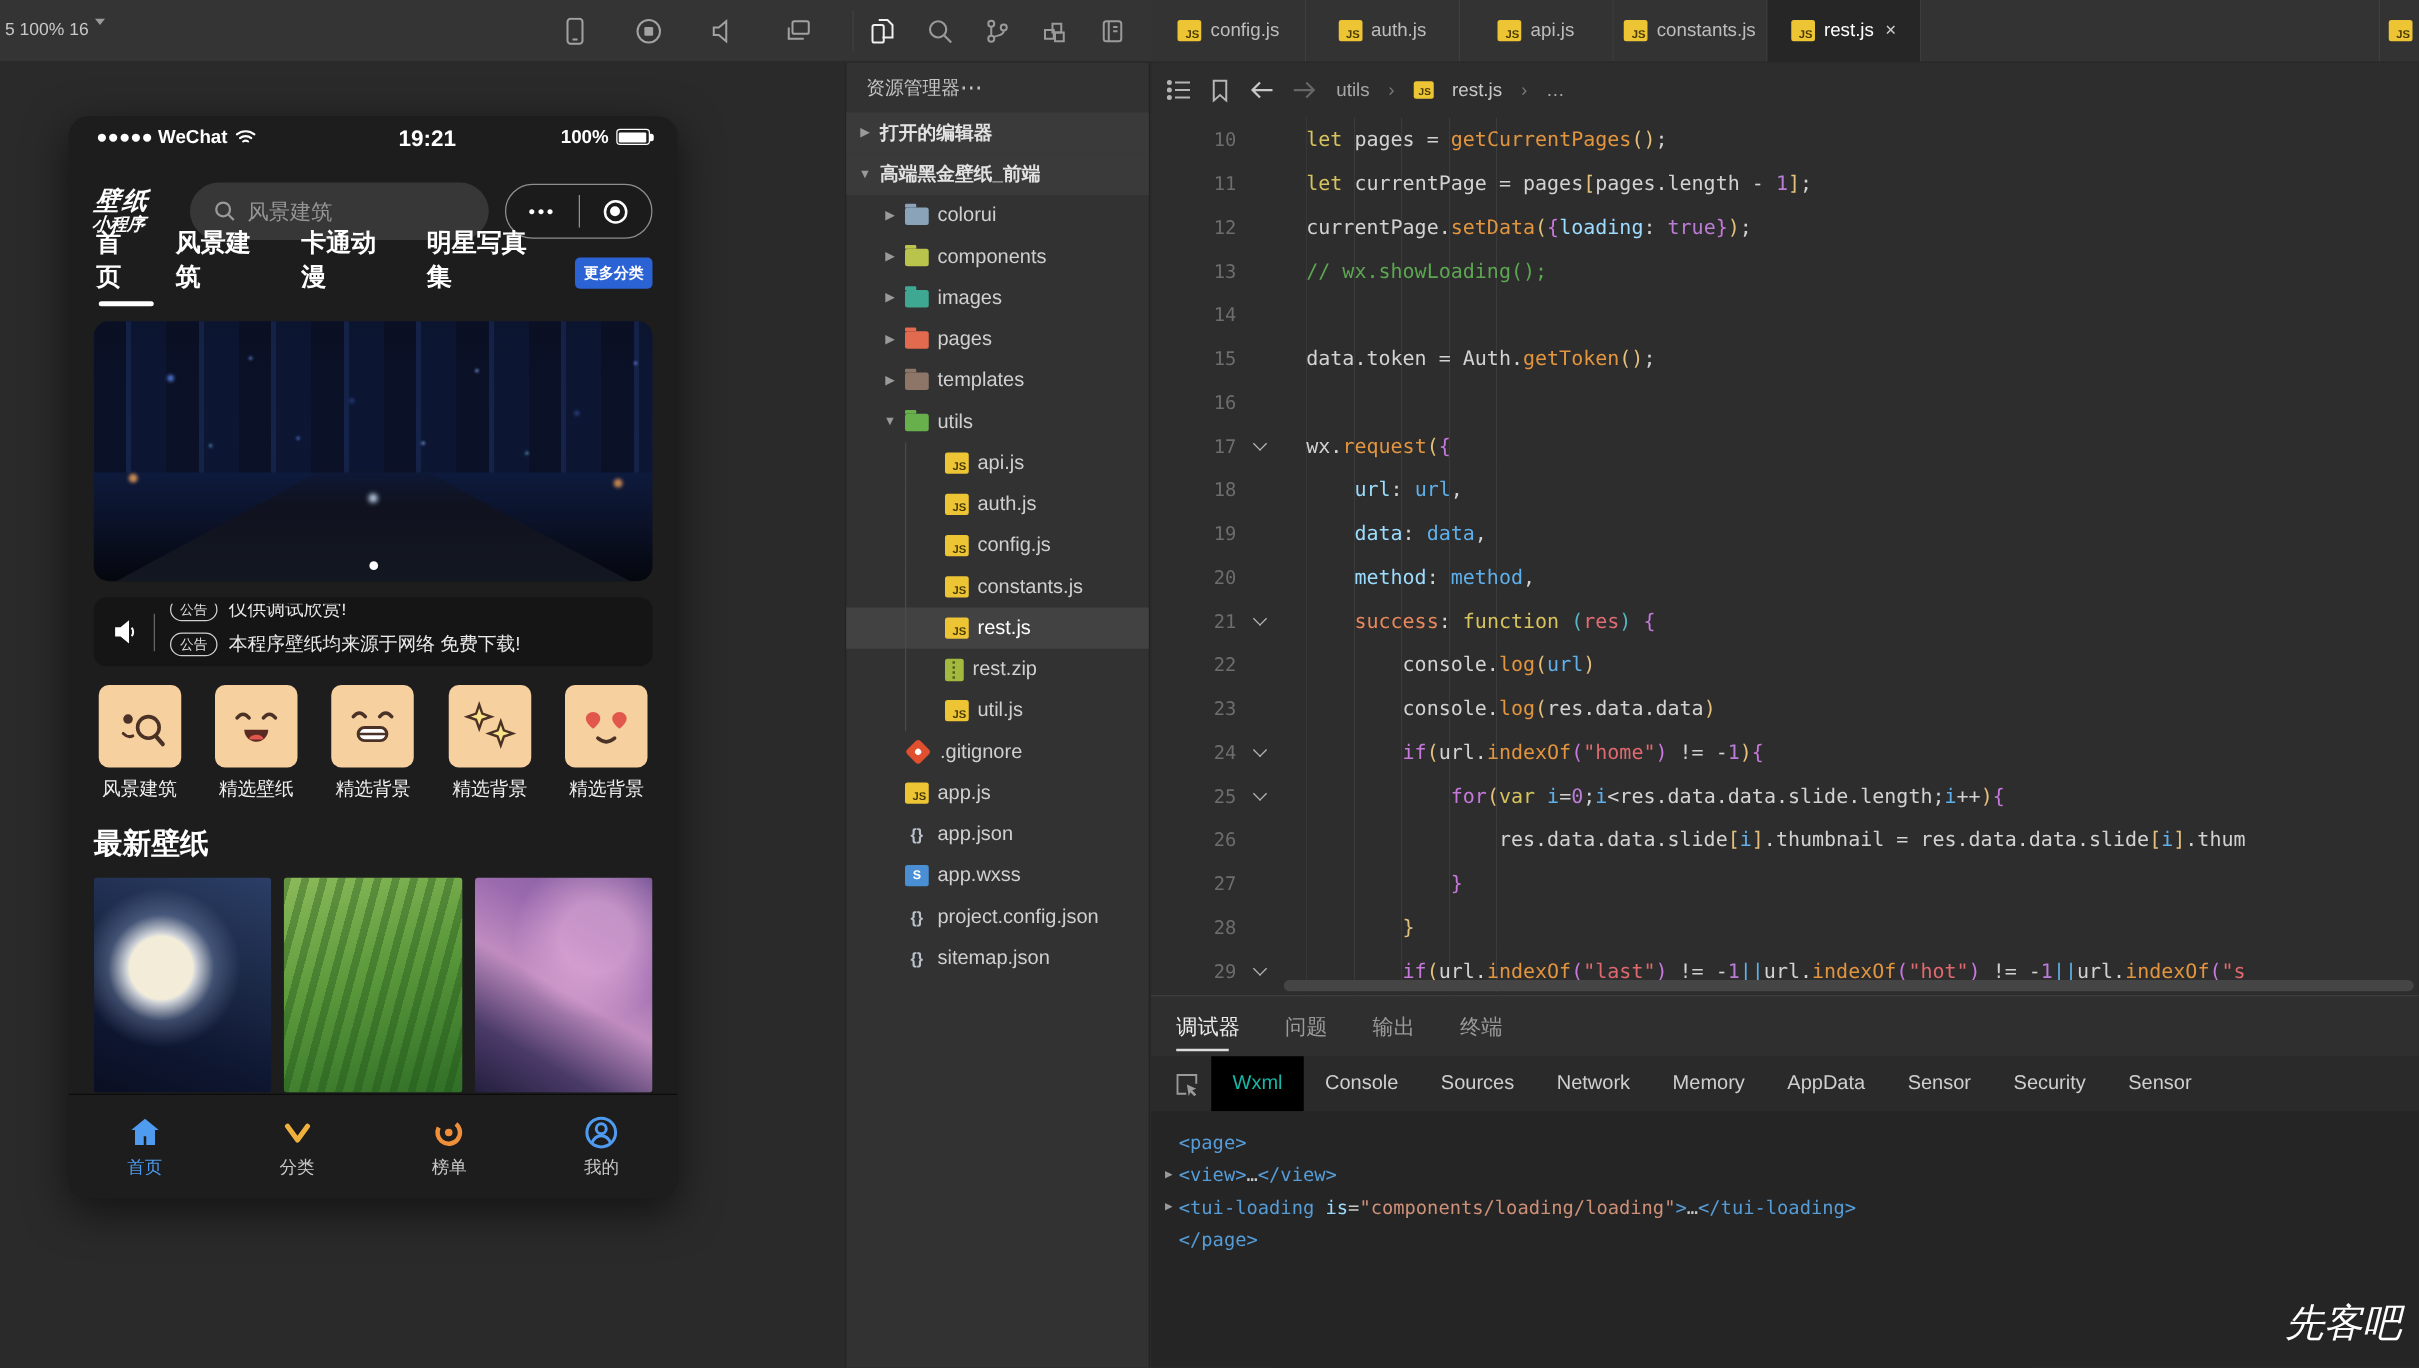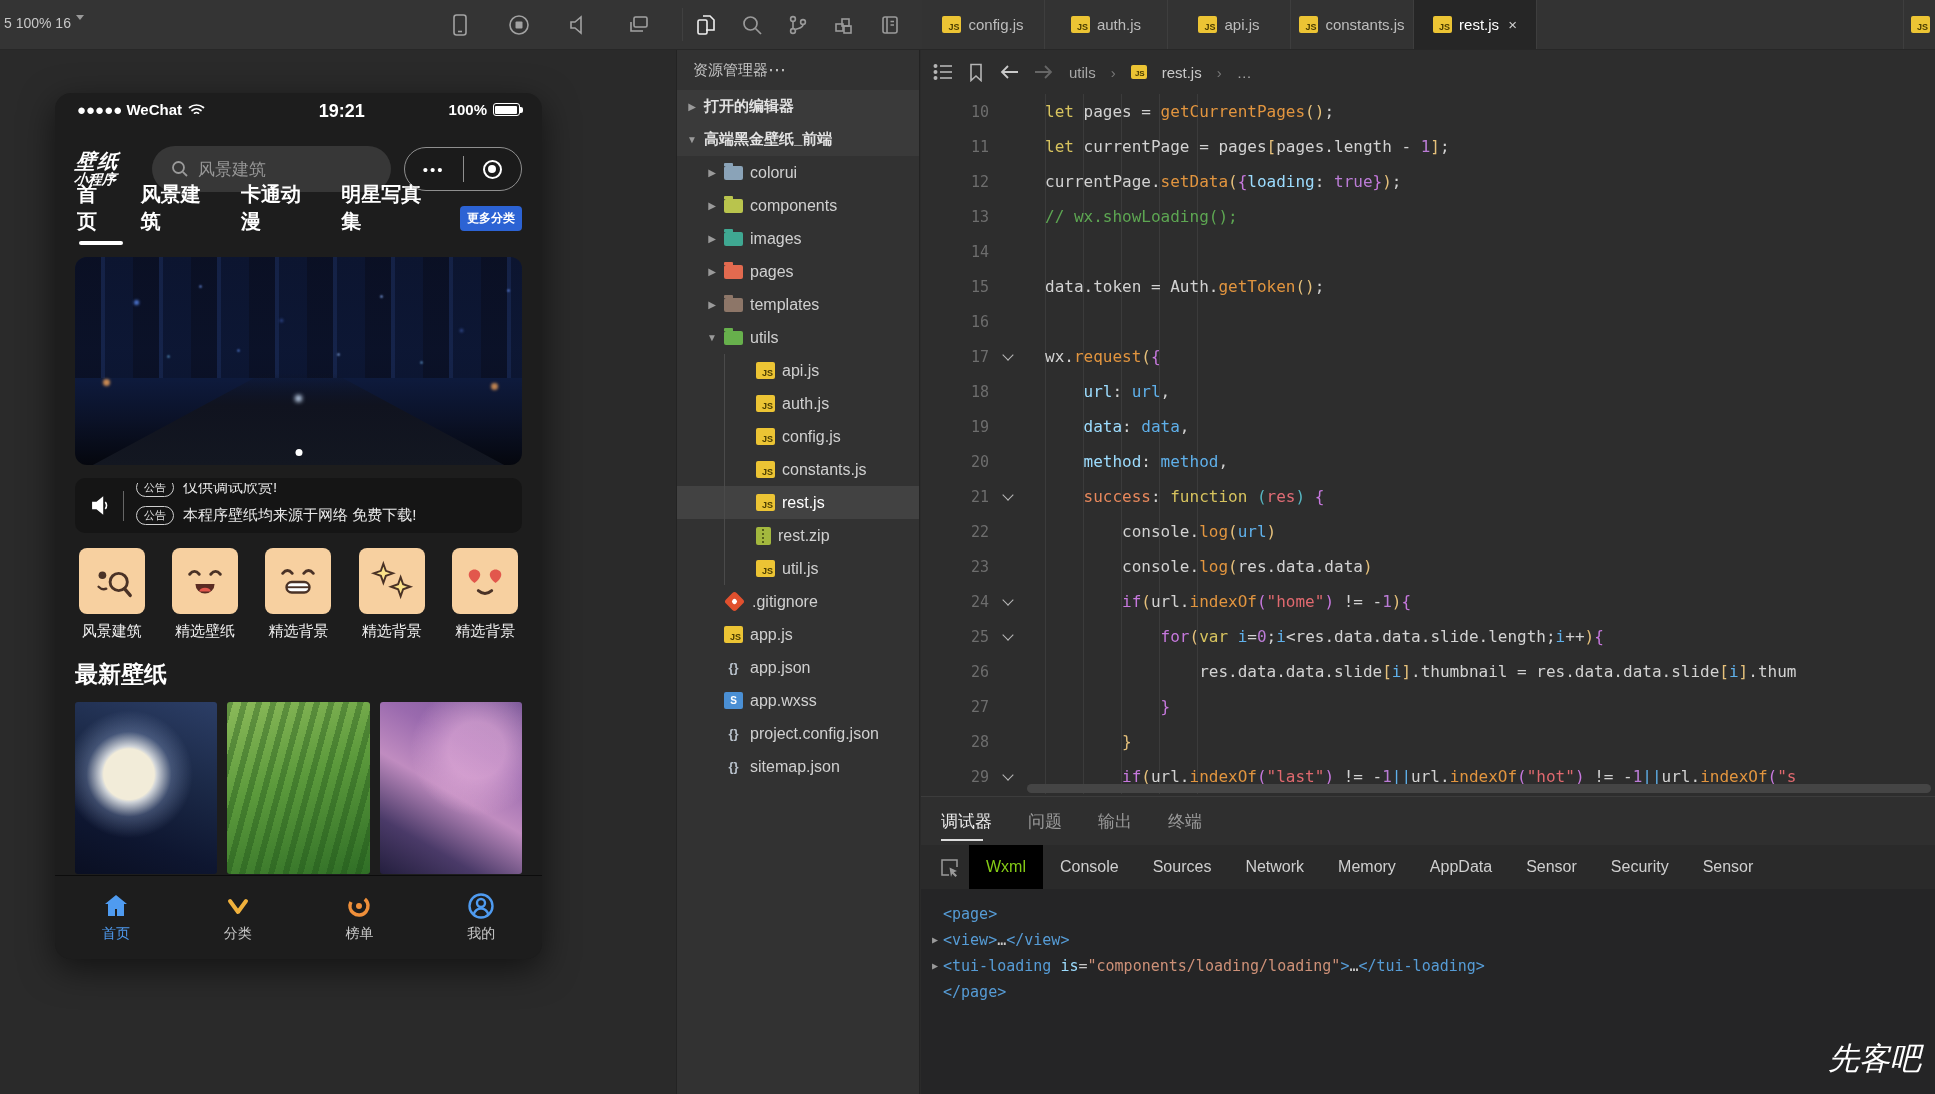--- a/index.html
+++ b/index.html
@@ -138,21 +138,21 @@
   .hscroll{position:absolute;left:106px;right:4px;bottom:3px;height:9px;background:#454545;border-radius:5px;cursor:pointer}
   
   .debugger{position:absolute;left:921px;right:0;top:796px;bottom:0;background:#2f2f2f;border-top:1px solid #3c3c3c}
   .dbg-tabs{height:48px;display:flex;align-items:flex-start;gap:36px;padding-left:20px;font-size:17px;color:#9a9a9a}
   .dbg-tab{cursor:pointer;position:relative;height:100%;display:flex;align-items:center}
   .dbg-tab.active{color:#ececec}
   .dbg-tab.active:after{content:"";position:absolute;left:0;bottom:4px;width:42px;height:2px;background:#ddd}
   .dbg-sub{height:44px;background:#2a2a2a;display:flex;align-items:stretch;padding-left:8px}
   .insp{width:40px;display:flex;align-items:center;justify-content:center;color:#9a9a9a;cursor:pointer}
   .stab{display:flex;align-items:center;padding:0 17px;font-size:16px;color:#cfcfcf;cursor:pointer}
-  .stab.active{background:#000;color:#84cc16}
+  .stab.active{background:#000;color:#14b8a6}
   .dbg-content{position:absolute;left:0;right:0;top:92px;bottom:0;background:#252526;padding:12px 2px 0 6px;
     font-family:"DejaVu Sans Mono","Liberation Mono",monospace;font-size:15px;line-height:26px}
   .wxline{display:flex;align-items:center;white-space:pre}
   .wx-arrow{width:16px;color:#9a9a9a;font-size:10px;text-align:center;flex:none;cursor:pointer}
   .wx-noarrow{width:16px;flex:none}
   .wx-t{color:#569cd6}.wx-g{color:#c8c8c8}.wx-a{color:#9cdcfe}.wx-s{color:#ce9178}
   .watermark{position:absolute;right:14px;bottom:14px;font-size:31px;font-weight:400;font-style:italic;color:#fff;z-index:9}
 </style>
 </head>
 <body>

